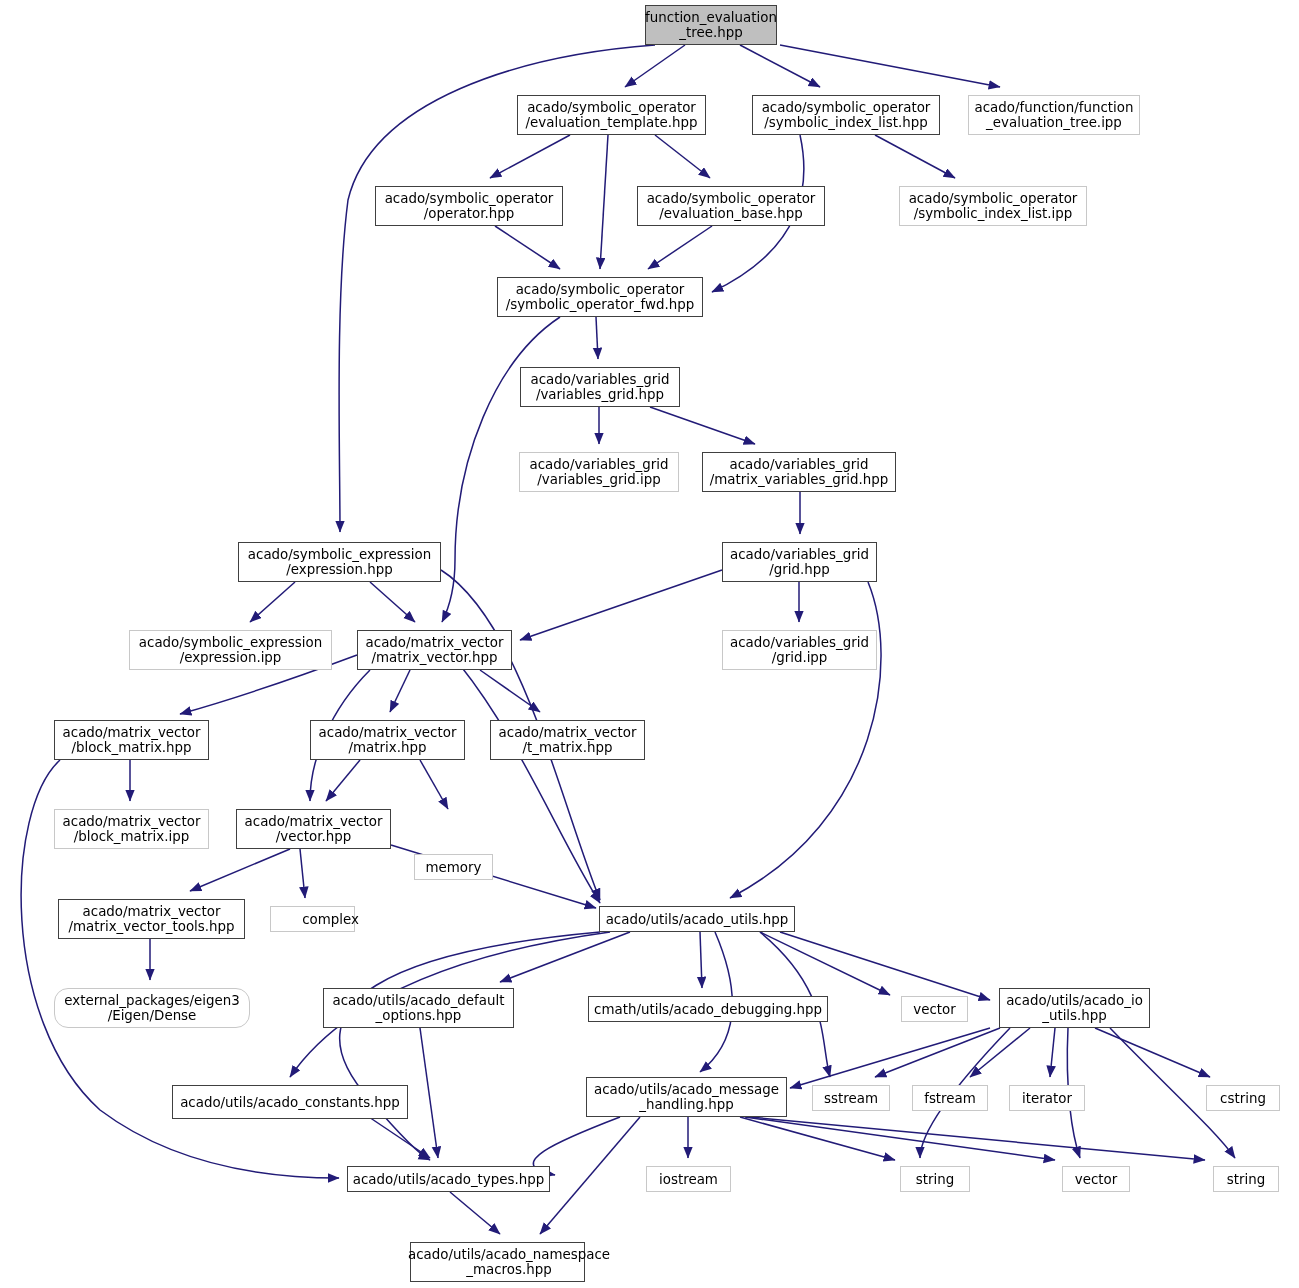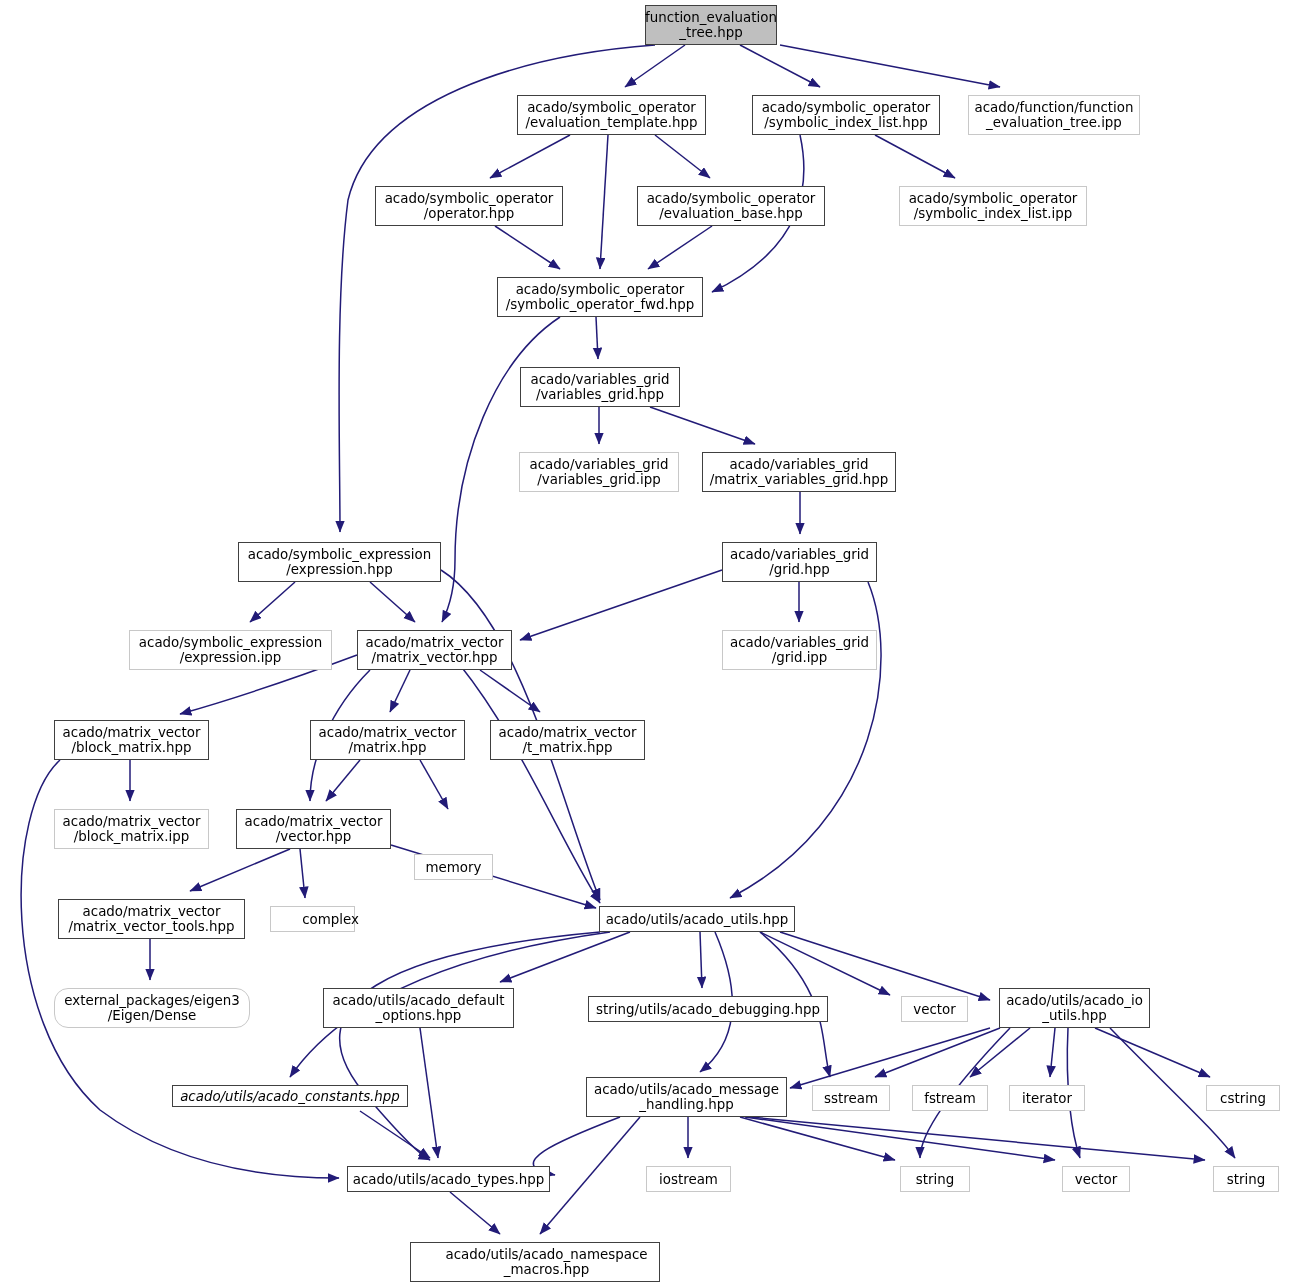--- a/index.html
+++ b/index.html
@@ -165,32 +165,32 @@
 /vector.hpp</span></div>
       <div class="node src" style="left: 414px; top: 817px; width: 79px; height: 26px; margin-top: 37px;"><span>memory</span></div>
       <div class="node hdr" style="left: 58px; top: 899px; width: 187px; height: 40px;"><span>acado/matrix_vector
 /matrix_vector_tools.hpp</span></div>
       <div class="node src" style="left: 270px; top: 906px; width: 85px; height: 26px; padding-left: 40px;"><span>complex</span></div>
       <div class="node hdr" style="left: 599px; top: 906px; width: 196px; height: 26px;"><span>acado/utils/acado_utils.hpp</span></div>
       <div class="node src" style="left: 54px; top: 988px; width: 196px; height: 40px; border-radius: 14px;"><span>external_packages/eigen3
 /Eigen/Dense</span></div>
       <div class="node hdr" style="left: 323px; top: 988px; width: 191px; height: 40px;"><span>acado/utils/acado_default
 _options.hpp</span></div>
-      <div class="node hdr" style="left: 588px; top: 996px; width: 240px; height: 26px;"><span>string/utils/acado_debugging.hpp</span></div>
+      <div class="node hdr" style="left: 588px; top: 996px; width: 240px; height: 26px;"><span>cmath/utils/acado_debugging.hpp</span></div>
       <div class="node src" style="left: 901px; top: 996px; width: 67px; height: 26px;"><span>vector</span></div>
       <div class="node hdr" style="left: 990px; top: 988px; width: 151px; height: 40px; margin-left: 9px;"><span>acado/utils/acado_io
 _utils.hpp</span></div>
-      <div class="node hdr" style="left: 172px; top: 1085px; width: 236px; height: 22px; font-style: italic;"><span>acado/utils/acado_constants.hpp</span></div>
+      <div class="node hdr" style="left: 172px; top: 1085px; width: 236px; height: 34px;"><span>acado/utils/acado_constants.hpp</span></div>
       <div class="node hdr" style="left: 586px; top: 1077px; width: 201px; height: 40px;"><span>acado/utils/acado_message
 _handling.hpp</span></div>
       <div class="node src" style="left: 812px; top: 1085px; width: 78px; height: 26px;"><span>sstream</span></div>
       <div class="node src" style="left: 912px; top: 1085px; width: 76px; height: 26px; text-align: center;"><span>fstream</span></div>
       <div class="node src" style="left: 1009px; top: 1085px; width: 76px; height: 26px;"><span>iterator</span></div>
       <div class="node src" style="left: 1206px; top: 1085px; width: 74px; height: 26px;"><span>cstring</span></div>
       <div class="node hdr" style="left: 347px; top: 1166px; width: 203px; height: 26px;"><span>acado/utils/acado_types.hpp</span></div>
       <div class="node src" style="left: 646px; top: 1166px; width: 85px; height: 26px;"><span>iostream</span></div>
       <div class="node src" style="left: 900px; top: 1166px; width: 70px; height: 26px;"><span>string</span></div>
       <div class="node src" style="left: 1062px; top: 1166px; width: 68px; height: 26px;"><span>vector</span></div>
       <div class="node src" style="left: 1213px; top: 1166px; width: 66px; height: 26px;"><span>string</span></div>
-      <div class="node hdr" style="left: 410px; top: 1242px; width: 250px; height: 40px; padding-left: 27px;"><span>acado/utils/acado_namespace
+      <div class="node hdr" style="left: 410px; top: 1242px; width: 175px; height: 40px; padding-left: 27px;"><span>acado/utils/acado_namespace
 _macros.hpp</span></div>
     </div>
 </div>
 
 </body></html>

